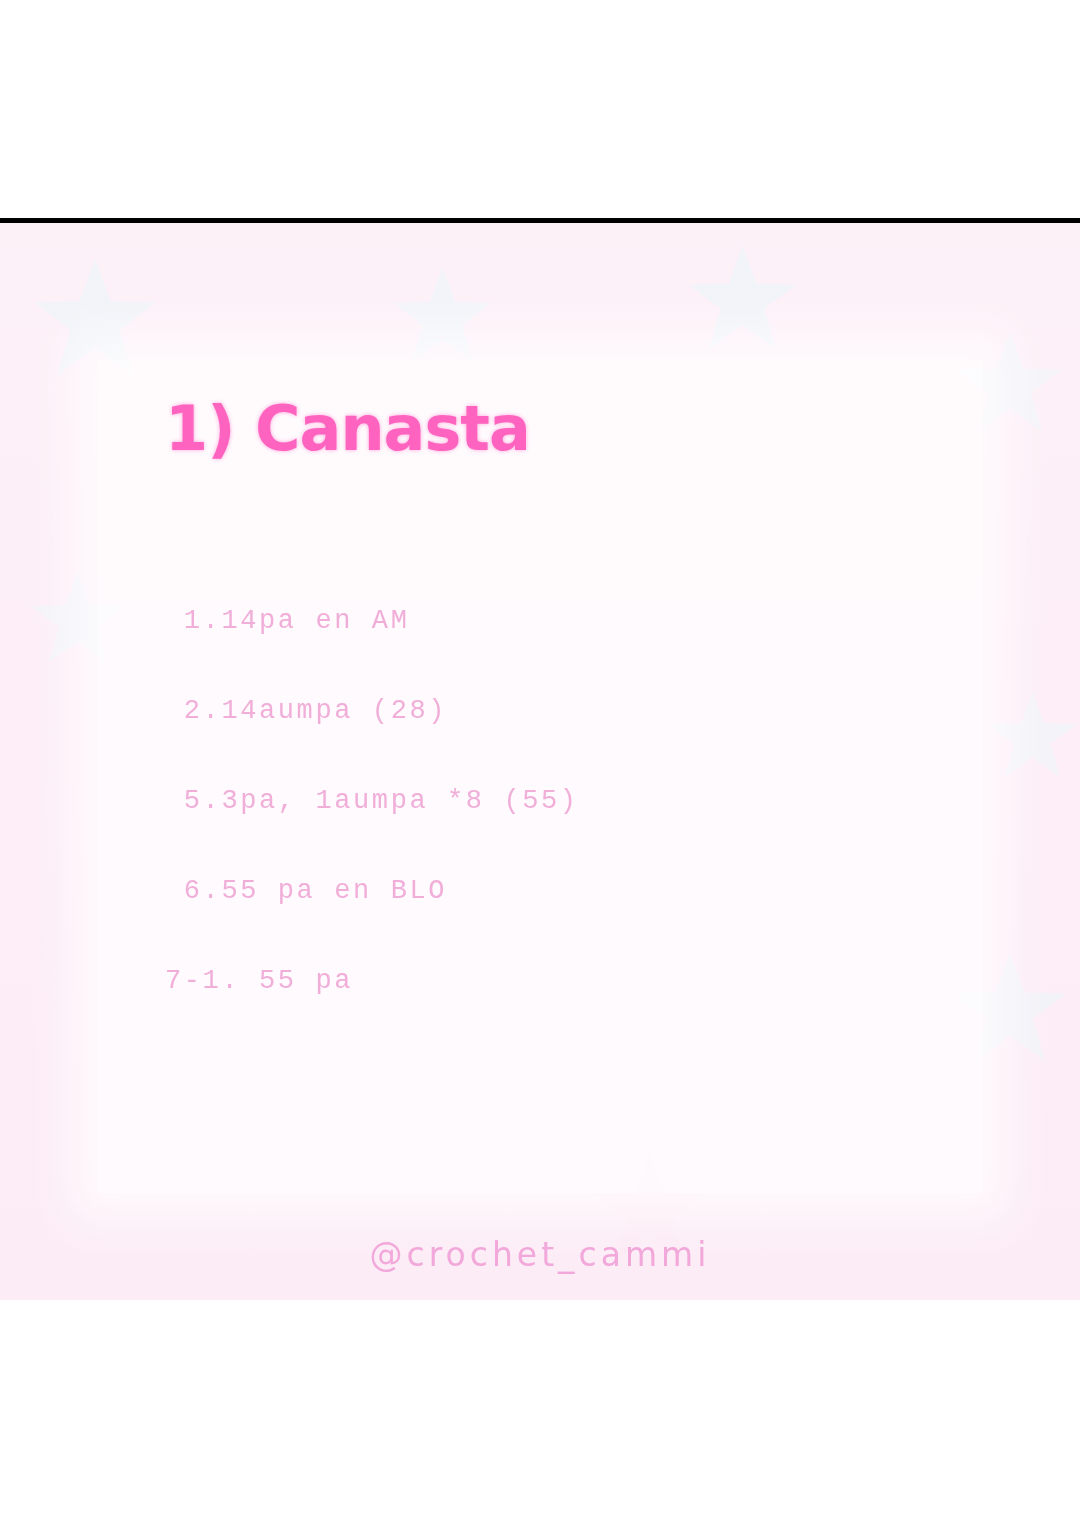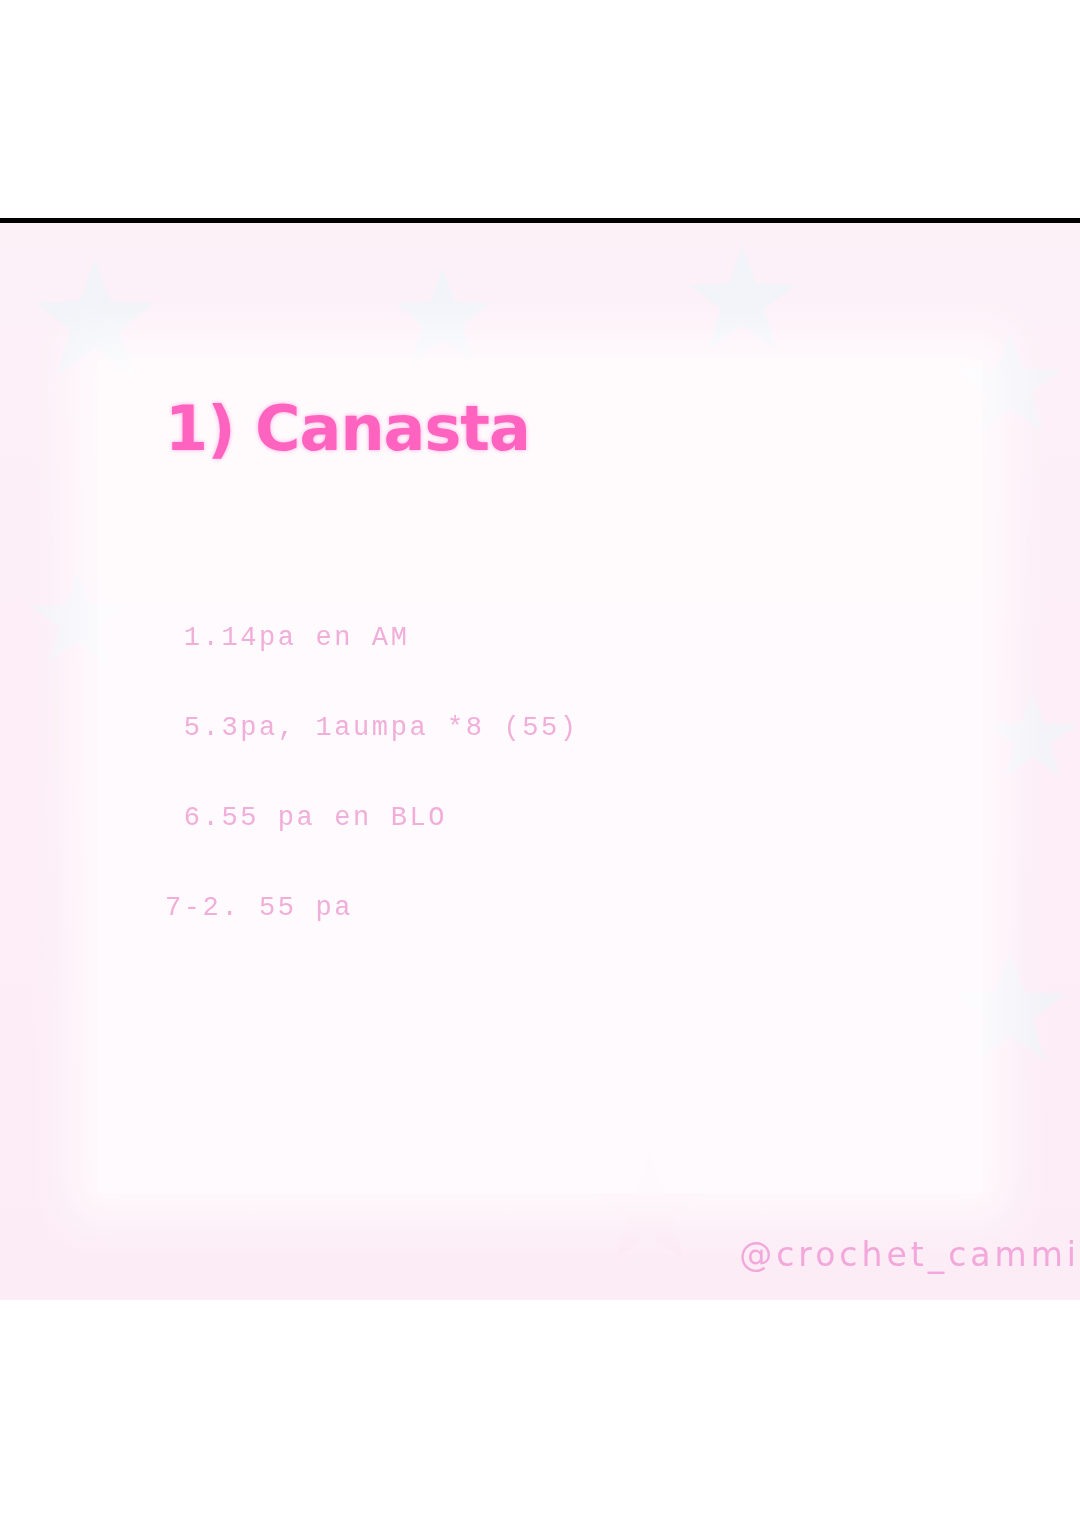--- a/index.html
+++ b/index.html
@@ -73,21 +73,21 @@
     top: 175px;
     width: 800px;
   }
   .title {
     font-family: "DejaVu Sans", sans-serif;
     font-size: 62px;
     font-weight: 800;
     color: #ff63c0;
     letter-spacing: -1px;
     line-height: 1;
-    margin: 0 0 43px 0;
+    margin: 0 0 26px 0;
     text-shadow: 0 0 4px rgba(255,99,192,0.55);
   }
   .subtitle {
     font-family: "DejaVu Sans", sans-serif;
     font-size: 27px;
     color: #f4b9df;
     letter-spacing: 3.5px;
     margin: 0 0 42px 0;
     white-space: pre;
   }
@@ -101,21 +101,21 @@
   }
   .lines .blk {
     margin-bottom: 24px;
   }
   .lines .ln { display: block; font-family: Liberation Mono, monospace; }
   .handle {
     position: absolute;
     left: 0;
     top: 1012px;
     width: 1080px;
-    text-align: right;
+    text-align: center;
     font-family: "DejaVu Sans", sans-serif;
     font-size: 33px;
     letter-spacing: 4px;
     color: #f2a8da;
   }
 </style>
 </head>
 <body>
 
 <div class="page">
@@ -151,23 +151,24 @@
       </svg>
 
     <div class="inner-panel"></div>
 
     <div class="content">
       <h1 class="title">1) Canasta</h1>
 
       <div class="lines">
         <div class="blk">
           <span class="ln"> 1.14pa en AM</span>
+          <span class="ln"> 2.14aumpa (28)</span>
           <span class="ln"> 5.3pa, 1aumpa *8 (55)</span>
           <span class="ln"> 6.55 pa en BLO</span>
-          <span class="ln">7-2. 55 pa</span>
+          <span class="ln">7-1. 55 pa</span>
           
           
         </div>
 
         
 
         
       </div>
     </div>
 

